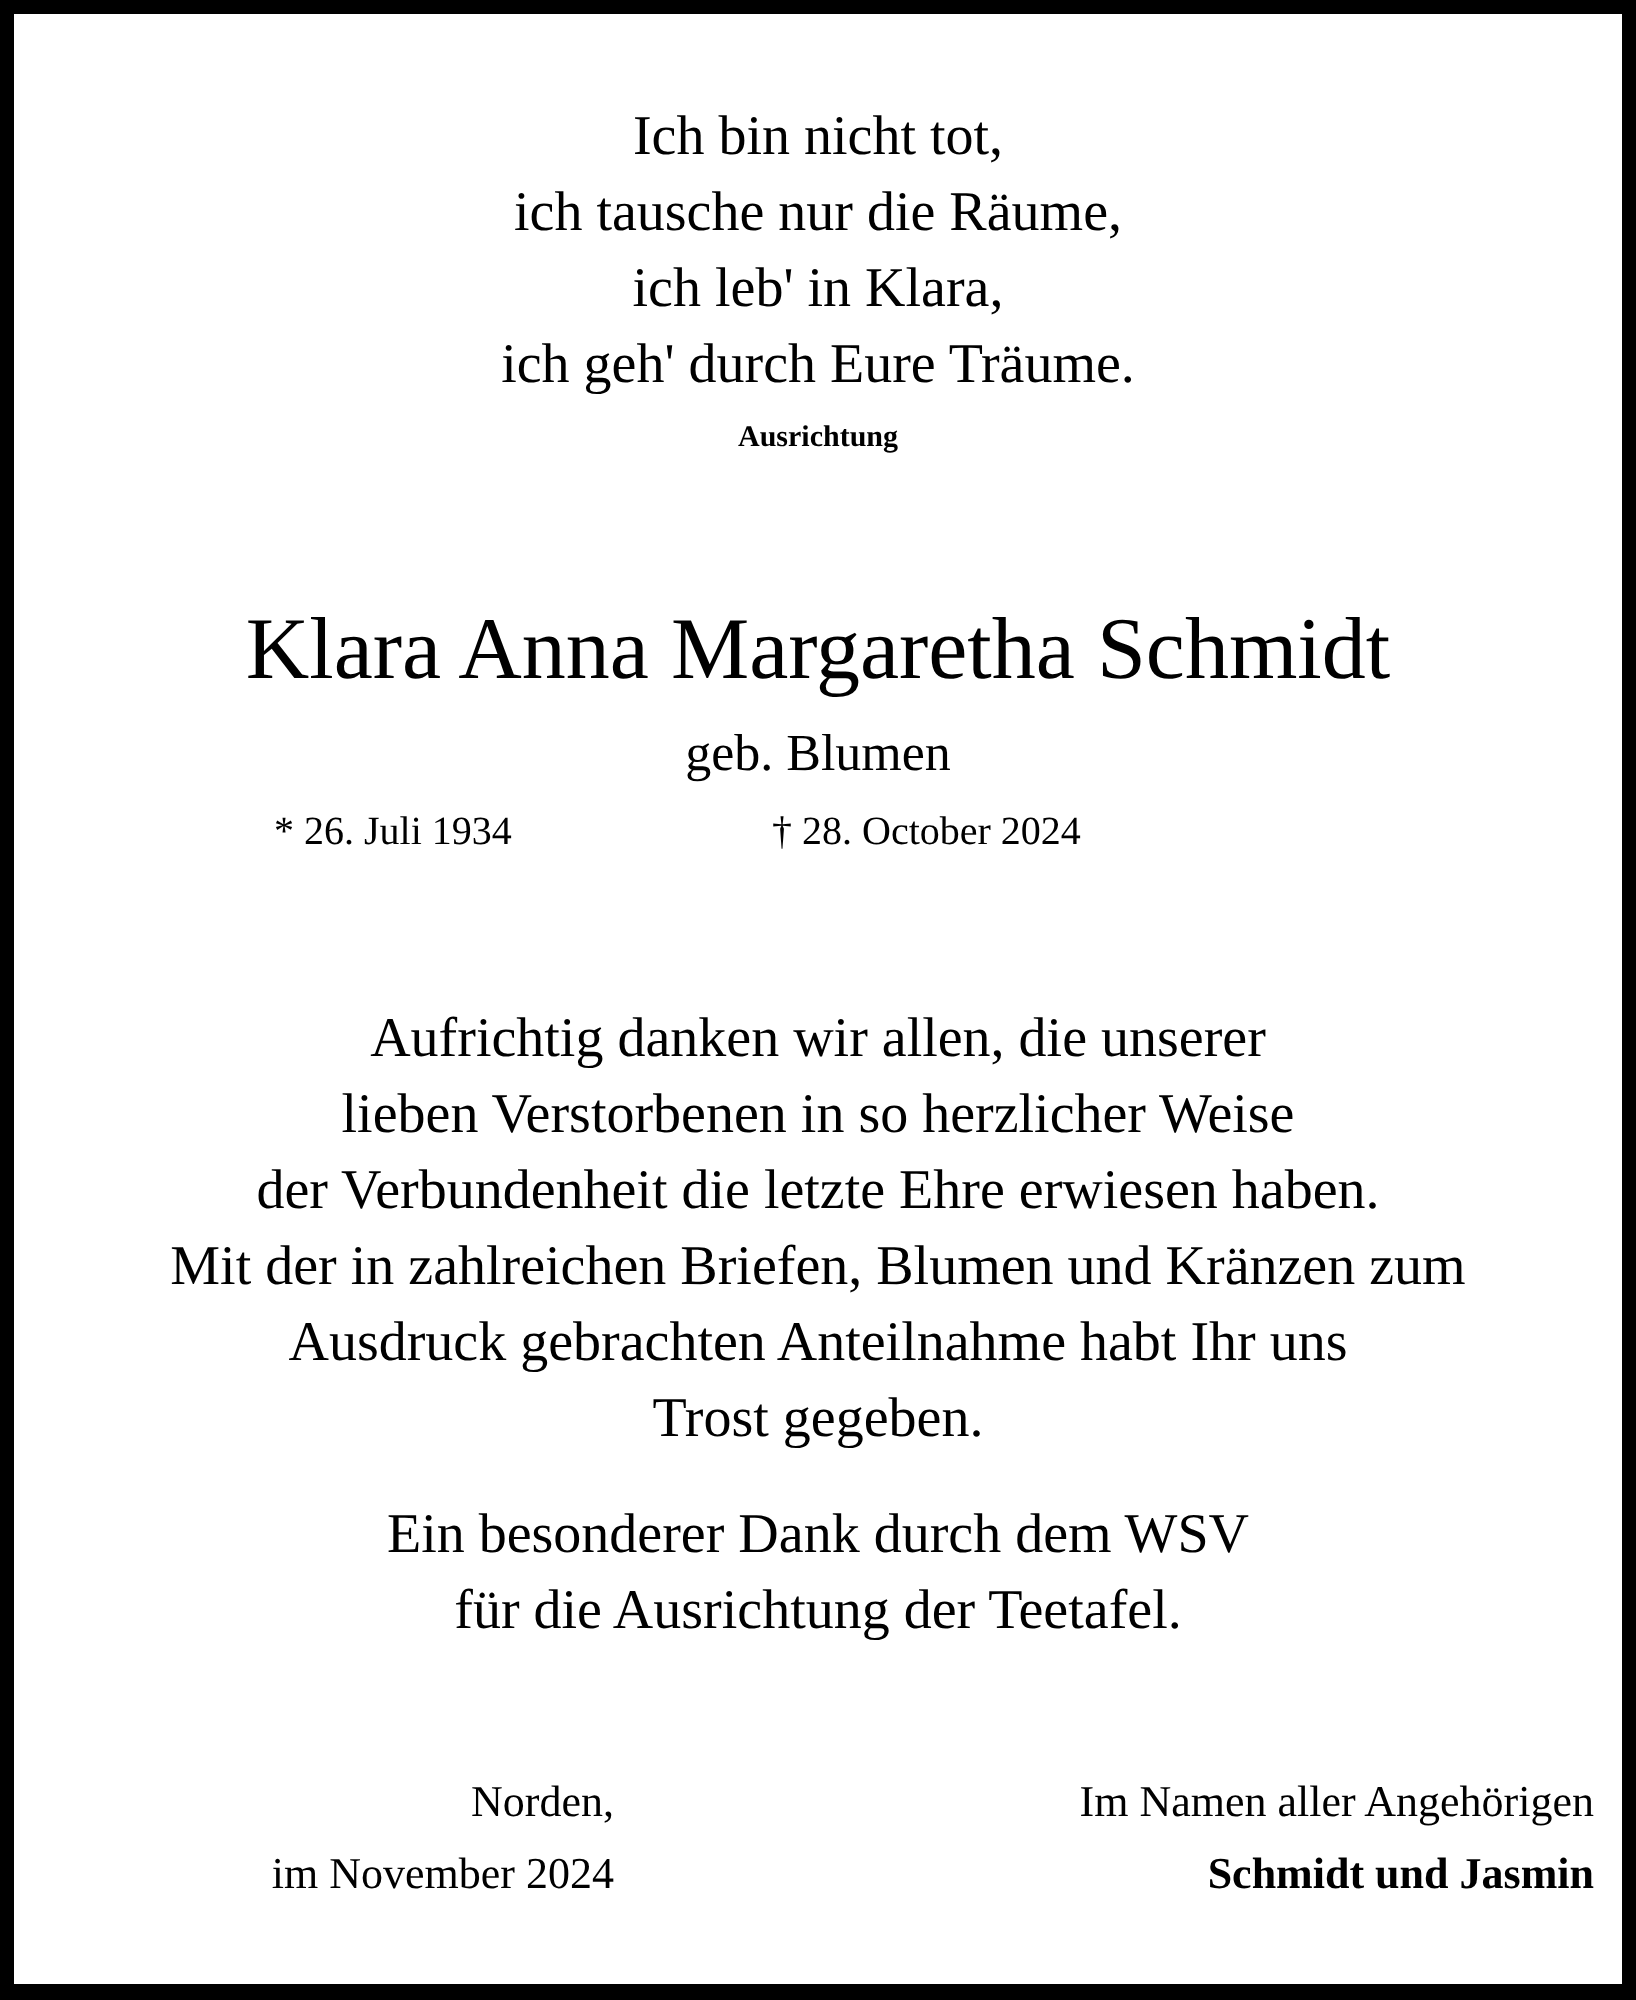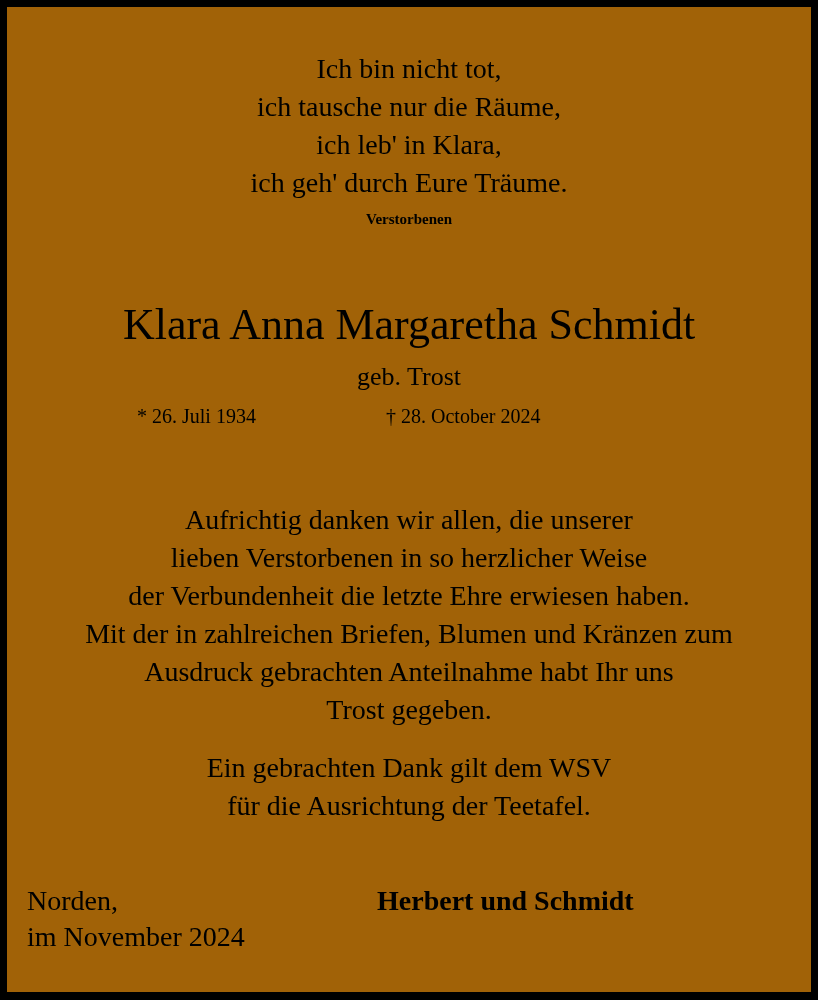--- a/index.html
+++ b/index.html
@@ -1,68 +1,69 @@
 <!DOCTYPE html>
 <html><head>
   <meta charset="utf-8">
   <style>
     html, body { margin: 0; padding: 0; background: #000; }
     body { width: 818px; height: 1000px; position: relative; overflow: hidden; }
     .frame {
       position: absolute; left: 7px; top: 7px; width: 804px; height: 985px;
-      background: #a16207; color: #000;
+      background: #ffffff; color: #000;
       font-family: "Liberation Serif", "DejaVu Serif", serif;
     }
     .line { position: absolute; left: 0; right: 0; text-align: center; white-space: nowrap; }
     .poem { font-size: 28px; line-height: 38px; }
     .quote-author { font-size: 15px; font-weight: bold; }
     .name { font-size: 44px; font-weight: normal; }
     .maiden { font-size: 26px; }
     .dates { font-size: 20px; }
     .body-text { font-size: 28px; line-height: 38px; }
-    .footer-col { position: absolute; text-align: left; font-size: 28px; line-height: 36px; white-space: nowrap; }
+    .footer-col { position: absolute; text-align: right; font-size: 22px; line-height: 36px; white-space: nowrap; }
     .bold { font-weight: bold; }
   </style>
 </head>
 <body>
 
 <div class="frame">
 
   <div>
     <div class="line poem" style="top:43px">Ich bin nicht tot,</div>
     <div class="line poem" style="top:81px">ich tausche nur die Räume,</div>
     <div class="line poem" style="top:119px">ich leb' in Klara,</div>
     <div class="line poem" style="top:157px">ich geh' durch Eure Träume.</div>
-    <div class="line quote-author" style="top:204px">Verstorbenen</div>
+    <div class="line quote-author" style="top:204px">Ausrichtung</div>
   </div>
 
   <div class="line name" style="top:292px">Klara Anna Margaretha Schmidt</div>
-  <div class="line maiden" style="top:355px">geb. Trost</div>
+  <div class="line maiden" style="top:355px">geb. Blumen</div>
 
   <div>
     <div style="position:absolute; left:130px; top:398px;" class="dates">* 26. Juli 1934</div>
     <div style="position:absolute; left:379px; top:398px;" class="dates">† 28. October 2024</div>
   </div>
 
   <div>
     <div class="line body-text" style="top:494px">Aufrichtig danken wir allen, die unserer</div>
     <div class="line body-text" style="top:532px">lieben Verstorbenen in so herzlicher Weise</div>
     <div class="line body-text" style="top:570px">der Verbundenheit die letzte Ehre erwiesen haben.</div>
     <div class="line body-text" style="top:608px">Mit der in zahlreichen Briefen, Blumen und Kränzen zum</div>
     <div class="line body-text" style="top:646px">Ausdruck gebrachten Anteilnahme habt Ihr uns</div>
     <div class="line body-text" style="top:684px">Trost gegeben.</div>
   </div>
 
   <div>
-    <div class="line body-text" style="top:742px">Ein gebrachten Dank gilt dem WSV</div>
+    <div class="line body-text" style="top:742px">Ein besonderer Dank durch dem WSV</div>
     <div class="line body-text" style="top:780px">für die Ausrichtung der Teetafel.</div>
   </div>
 
   <div class="footer-col" style="left:20px; width:280px; top:876px;">
     <div>Norden,</div>
     <div>im November 2024</div>
   </div>
 
   <div class="footer-col" style="left:370px; width:420px; top:876px;">
-    <div class="bold">Herbert und Schmidt</div>
+    <div>Im Namen aller Angehörigen</div>
+    <div class="bold">Schmidt und Jasmin</div>
   </div>
 
 </div>
 
 </body></html>

